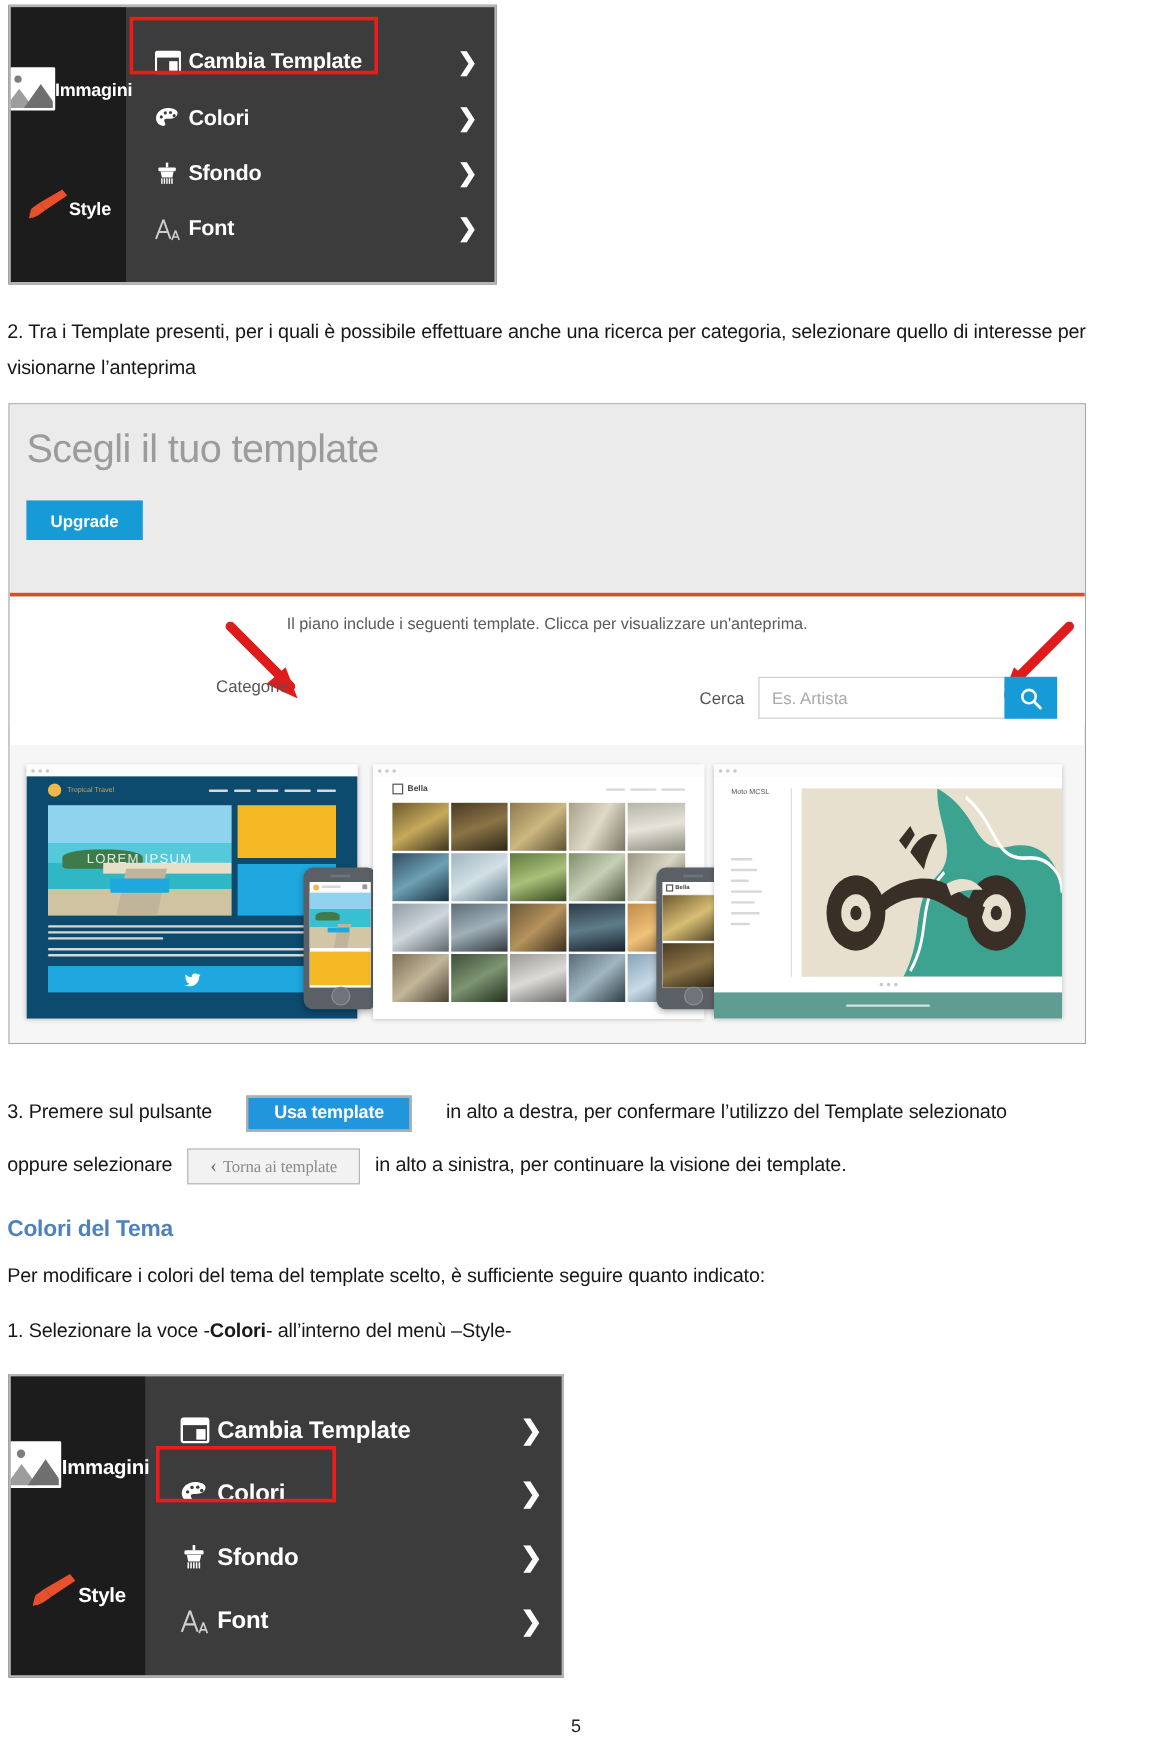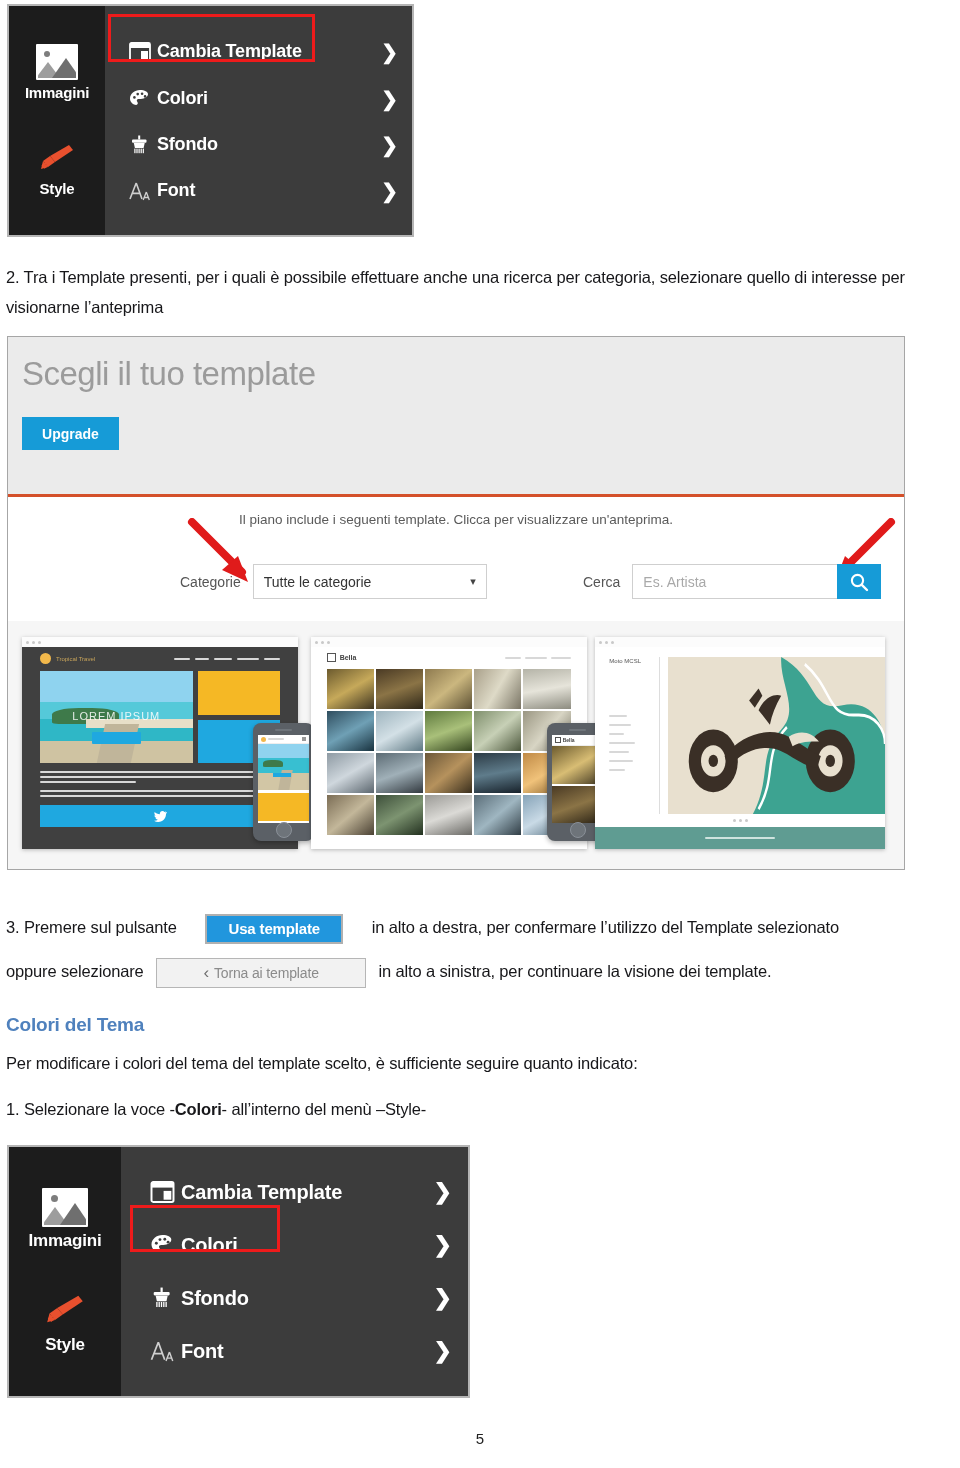--- a/index.html
+++ b/index.html
@@ -48,21 +48,21 @@
     background: #1c1c1c;
     display: flex;
     flex-direction: column;
     align-items: center;
     justify-content: space-around;
     box-sizing: border-box;
     flex: none;
   }
   .rail-item {
     display: flex;
-    flex-direction: column;
+    flex-direction: row;
     align-items: center;
     justify-content: center;
   }
   .rail-label {
     color: #ffffff;
     font-weight: bold;
     letter-spacing: -0.2px;
     margin-top: 4px;
   }
   
@@ -355,24 +355,20 @@
       <path d="M62 64 L36 52 L52 38 Z" fill="#e01b1b"></path>
     </svg>
 
     <svg class="arrow-red" style="left:805px; top:18px;" width="84" height="72" viewBox="0 0 84 72">
       <path d="M78 4 L28 54" stroke="#e01b1b" stroke-width="8" stroke-linecap="round"></path>
       <path d="M22 64 L32 38 L48 52 Z" fill="#e01b1b"></path>
     </svg>
 
     <div class="filter-row" style="left:172px; top:64px;">
       <span class="f-label" style="font-size:14px; margin-right:12px;">Categorie</span>
-      <span class="f-select" style="width:234px; height:35px; padding:0 10px;">
-        <span style="font-size:14px;">Tutte le categorie</span>
-        <span style="font-size:11px; color:#444;">▾</span>
-      </span>
     </div>
 
     <div class="filter-row" style="left:575px; top:64px;">
       <span class="f-label" style="font-size:14px; margin-right:12px;">Cerca</span>
       <span class="f-input" style="width:205px; height:35px; padding:0 10px;">
         <span style="font-size:14px;">Es. Artista</span>
       </span>
       <span class="f-searchbtn" style="width:44px; height:35px;">
         <svg width="20" height="20" viewBox="0 0 20 20">
           <circle cx="8.5" cy="8.5" r="5.6" fill="none" stroke="#ffffff" stroke-width="2.1"></circle>
@@ -384,21 +380,21 @@
 
   <div class="thumbs" style="left:0; top:284px; width:100%; height:250px; background:#f6f6f6;">
 
     <div class="thumb-cell">
       <div class="browser" style="left:14px; top:16px; width:276px; height:212px;">
         <div class="bar">
           <span class="dot"></span>
           <span class="dot"></span>
           <span class="dot"></span>
         </div>
-        <div style="position:absolute; left:0; top:10px; right:0; bottom:0; background:#404040; padding:6px 18px;">
+        <div style="position:absolute; left:0; top:10px; right:0; bottom:0; background:#0c4a6e; padding:6px 18px;">
           <div style="display:flex; align-items:center; gap:5px;">
             <span style="width:11px;height:11px;border-radius:50%;background:#f2b84b;display:inline-block;"></span>
             <span style="font-size:6px; color:#c8a45a;">Tropical Travel</span>
             <span style="flex:1"></span>
             <span class="txtline" style="width:16px;"></span>
             <span class="txtline" style="width:14px;"></span>
             <span class="txtline" style="width:18px;"></span>
             <span class="txtline" style="width:22px;"></span>
             <span class="txtline" style="width:16px;"></span>
           </div>
@@ -566,21 +562,21 @@
 </div>
 
 <div class="doc-text" style="left:6px; top:912px; width:950px;">
   <span>3. Premere sul pulsante</span>
   <span class="inline-btn-use" style="width:138px; height:30px; line-height:26px; font-size:15px; margin:0 24px;">Usa template</span>
   <span>in alto a destra, per confermare l’utilizzo del Template selezionato</span>
 </div>
 
 <div class="doc-text" style="left:6px; top:956px; width:950px;">
   <span>oppure selezionare</span>
-  <span class="inline-btn-back" style="width:210px; height:30px; line-height:28px; font-size:14px; margin:0 8px;">
+  <span class="inline-btn-back" style="width:144px; height:30px; line-height:28px; font-size:14px; margin:0 8px;font-family:Liberation Serif, serif;">
     <span style="font-size:17px; color:#6f6f6f; margin-right:5px;">‹</span><span>Torna ai template</span>
   </span>
   <span>in alto a sinistra, per continuare la visione dei template.</span>
 </div>
 
 <div class="heading-blue" style="left:6px; top:1014px;">Colori del Tema</div>
 
 <div class="doc-text" style="left:6px; top:1048px; width:950px;">Per modificare i colori del tema del template scelto, è sufficiente seguire quanto indicato:</div>
 
 <div class="doc-text" style="left:6px; top:1094px; width:950px;">

